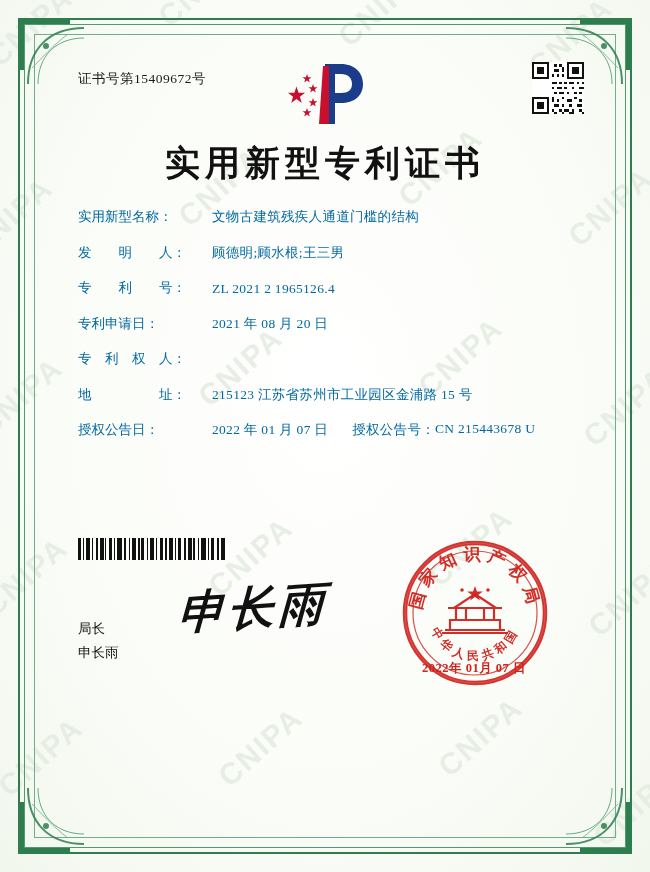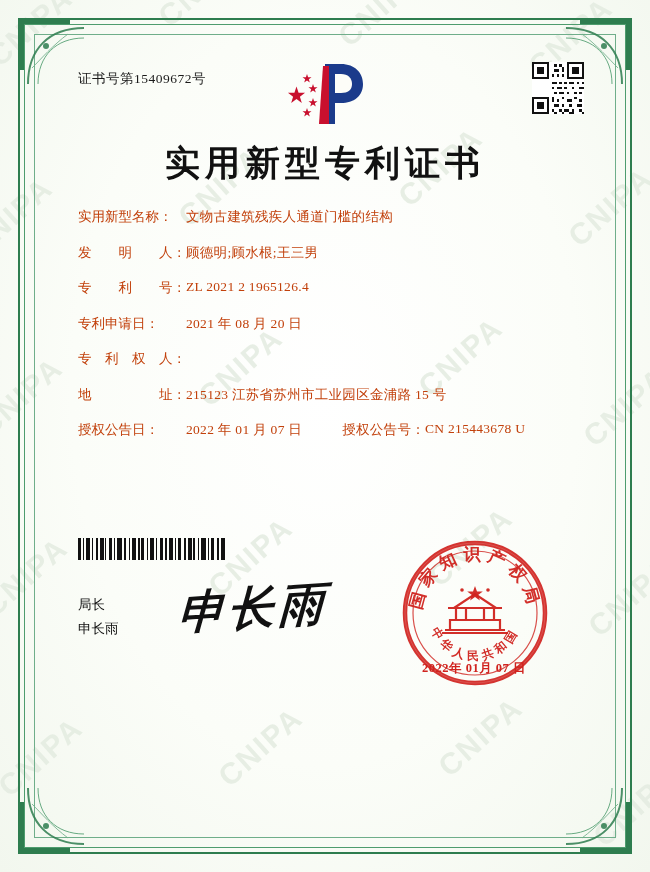--- a/index.html
+++ b/index.html
@@ -134,24 +134,25 @@
 
   
   .fields {
     position: absolute;
     top: 160px;
     left: 30px;
     right: 18px;
   }
   .field-row {
     display: flex;
-    align-items: flex-start;
+    align-items: flex-end;
     margin-bottom: 17.5px;
     font-size: 13.5px;
-    color: #c2410c;
+    color: #0369a1;
+    gap: 26px;
   }
   .field-label {
     flex: 0 0 auto;
     width: 108px;
     letter-spacing: 0px;
     white-space: nowrap;
   }
   .field-label.spread {
     display: inline-flex;
     justify-content: space-between;
@@ -159,21 +160,21 @@
   }
   .field-label.spread > span { display: inline-block; }
   .field-value {
     flex: 1 1 auto;
     letter-spacing: .3px;
   }
   .field-value.inline-extra {
     display: flex;
   }
   .sub-label {
-    margin-left: 40px;
+    margin-left: 24px;
     white-space: nowrap;
   }
   .sub-value { white-space: nowrap; }
 
   
   .paragraphs {
     position: absolute;
     top: 330px;
     left: 30px;
     right: 20px;
@@ -197,21 +198,21 @@
     display: flex;
     align-items: stretch;
     overflow: hidden;
   }
   .barcode i { display: block; height: 100%; background: #111; }
 
   
   .sign-area {
     position: absolute;
     left: 30px;
-    top: 545px;
+    top: 569px;
     font-size: 13.5px;
     color: #111;
     line-height: 1.8;
   }
   .sign-script {
     position: absolute;
     left: 130px;
     top: 530px;
     font-family: "Liberation Serif", serif;
     font-size: 46px;

